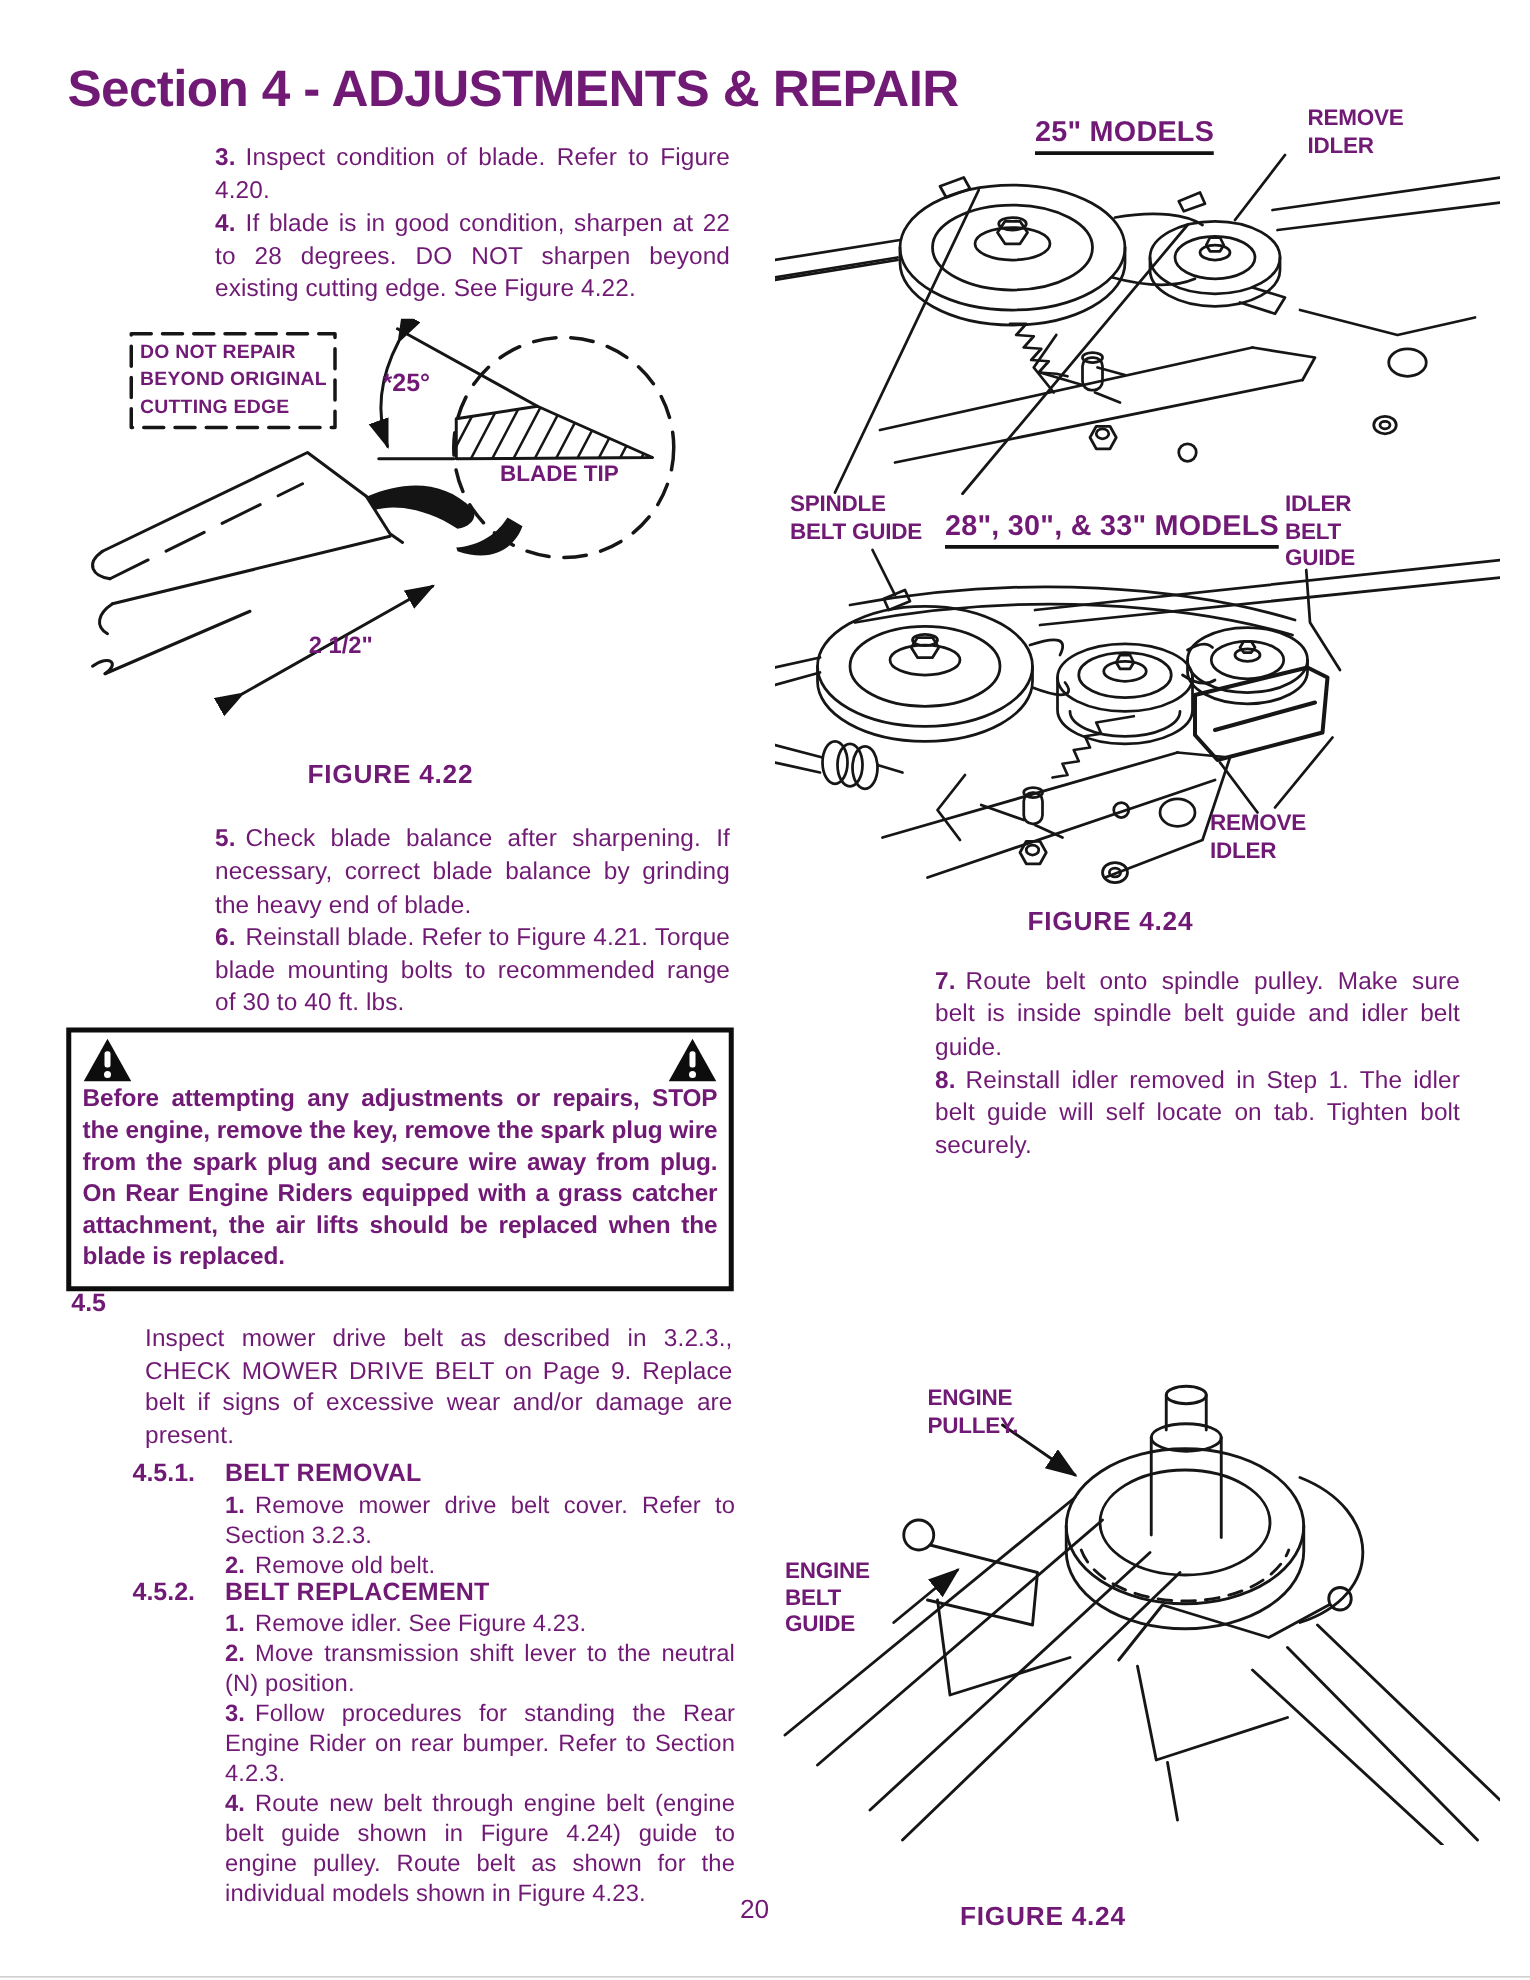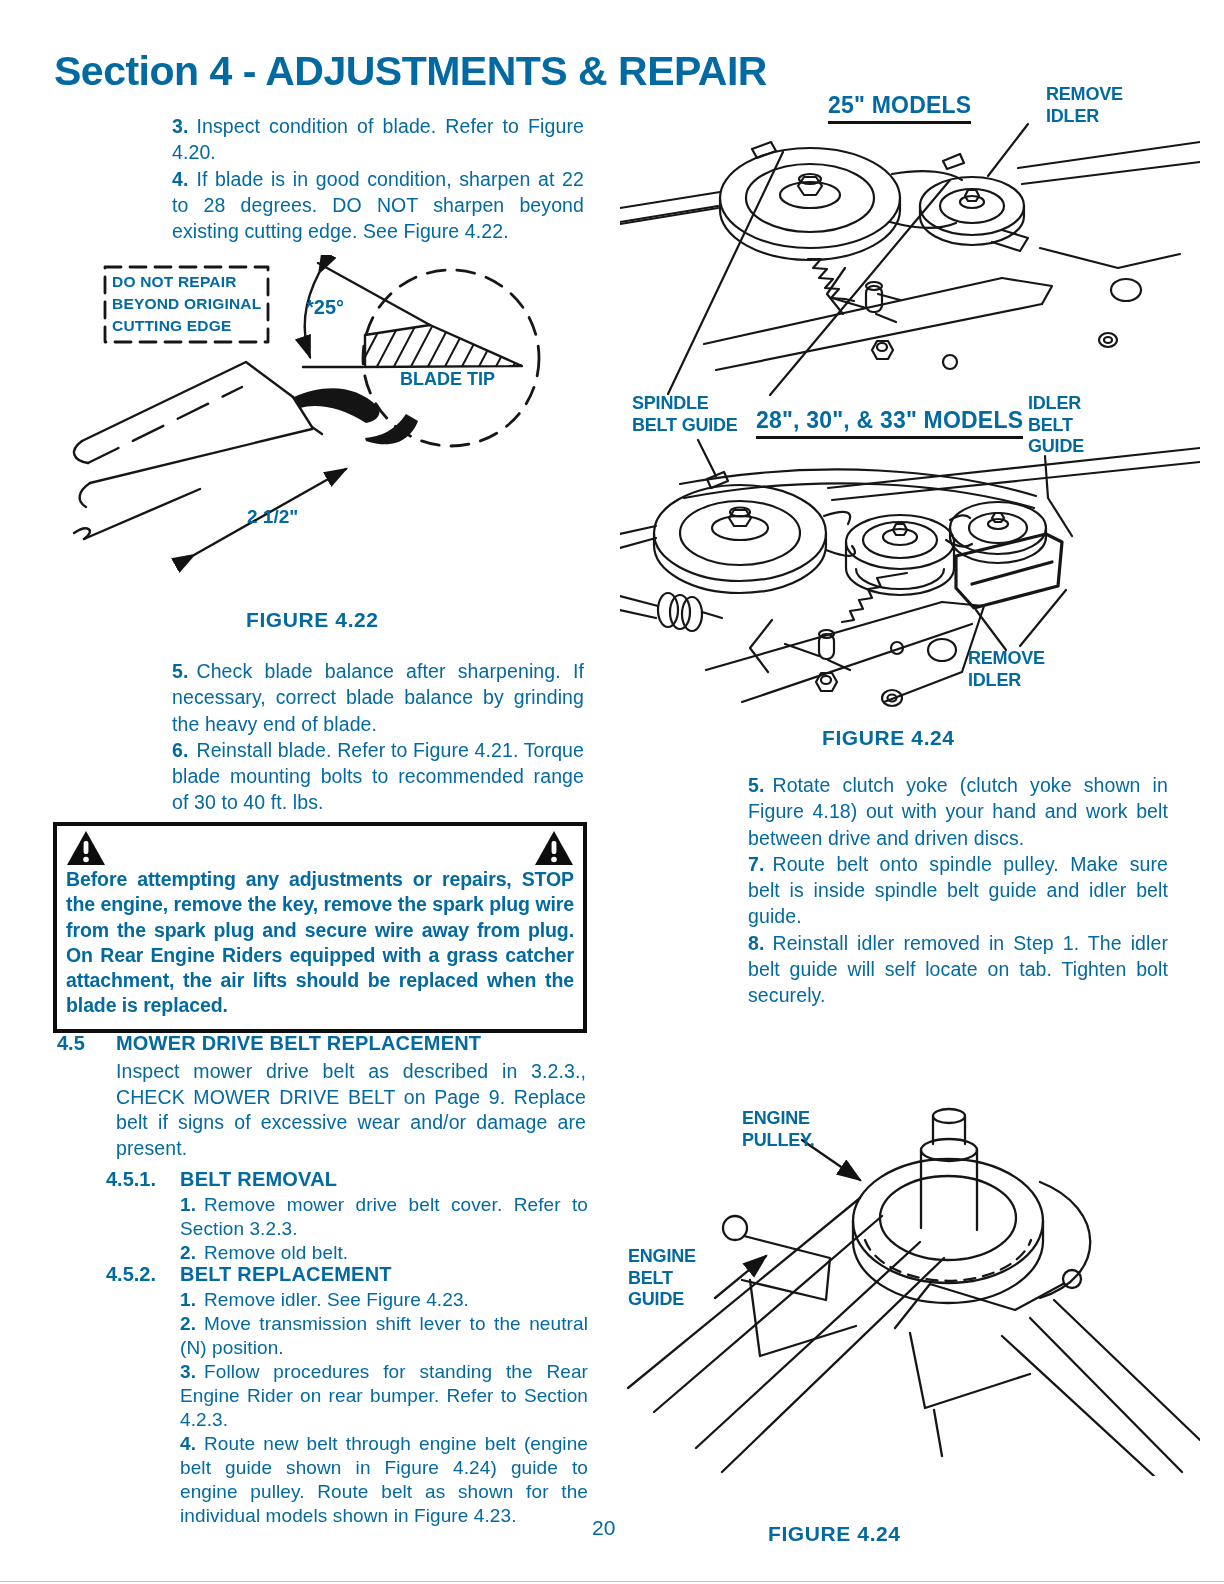--- a/index.html
+++ b/index.html
@@ -1,18 +1,18 @@
 <!DOCTYPE html>
 <html><head>
 <meta charset="utf-8">
 <style>
   html,body{margin:0;padding:0;background:#e8e8e8;}
   .page{
     position:relative;width:1224px;height:1584px;background:#ffffff;
-    font-family:"Liberation Sans",sans-serif;color:#0369a1;overflow:hidden;
+    font-family:"Liberation Sans",sans-serif;color:#701a75;overflow:hidden;
     margin:0 auto;
   }
   .abs{position:absolute;}
   .title{font-size:41px;font-weight:bold;letter-spacing:-0.5px;white-space:nowrap;}
   .bp{font-size:19.5px;line-height:26.3px;text-align:justify;margin:0;letter-spacing:0.1px;}
   .bp b{margin-right:8px;}
   .bp.tight{line-height:24px;font-size:19px;}
   .secnum{font-weight:bold;font-size:20px;}
   .sectitle{font-weight:bold;font-size:20px;letter-spacing:0.2px;white-space:nowrap;}
   .figcap{font-weight:bold;font-size:21px;letter-spacing:0.6px;white-space:nowrap;}
@@ -117,21 +117,20 @@
             <path d="M20 1 L39 35 L1 35 Z" fill="#0d0d0d"></path>
             <rect x="17.6" y="11" width="4.8" height="13" rx="2" fill="#fff"></rect>
             <circle cx="20" cy="29.5" r="2.8" fill="#fff"></circle>
           </svg>
       </span>
     </div>
     <div class="caution-body">Before attempting any adjustments or repairs, STOP the engine, remove the key, remove the spark plug wire from the spark plug and secure wire away from plug. On Rear Engine Riders equipped with a grass catcher attachment, the air lifts should be replaced when the blade is replaced.</div>
   </div>
 
   <div class="abs secnum" style="left:57px;top:1032px;">4.5</div>
-  <div class="abs sectitle" style="left:116px;top:1032px;">MOWER DRIVE BELT REPLACEMENT</div>
   <div class="abs bp" style="left:116px;top:1059px;width:470px;line-height:25.6px;">Inspect mower drive belt as described in 3.2.3., CHECK MOWER DRIVE BELT on Page 9. Replace belt if signs of excessive wear and/or damage are present.</div>
 
   <div class="abs secnum" style="left:106px;top:1168px;">4.5.1.</div>
   <div class="abs sectitle" style="left:180px;top:1168px;">BELT REMOVAL</div>
   <div class="abs" style="left:180px;top:1193px;width:408px;">
     <p class="bp tight"><b>1.</b><span>Remove mower drive belt cover.  Refer to Section 3.2.3.</span></p>
     <p class="bp tight"><b>2.</b><span>Remove old belt.</span></p>
   </div>
 
   <div class="abs secnum" style="left:106px;top:1263px;">4.5.2.</div>
@@ -269,21 +268,20 @@
       <path d="M78,2 L96,38"></path>
       <path d="M425,18 L428,60 L452,98"></path>
       <path d="M400,208 L446,152"></path>
       <path d="M386,212 L356,172"></path>
     </g>
   </svg>
   <div class="abs dlabel" style="left:968px;top:648px;width:100px;">REMOVE IDLER</div>
   <div class="abs figcap" style="left:822px;top:726px;">FIGURE 4.24</div>
 
   <div class="abs" style="left:748px;top:772px;width:420px;">
-    <p class="bp"><b>5.</b><span>Rotate clutch yoke (clutch yoke shown in Figure 4.18)  out with your hand and work belt between drive and driven discs.</span></p>
     <p class="bp"><b>7.</b><span>Route belt onto spindle pulley.  Make sure belt is inside spindle belt guide and idler belt guide.</span></p>
     <p class="bp"><b>8.</b><span>Reinstall idler removed in Step 1.  The idler belt guide will self locate on tab.  Tighten bolt securely.</span></p>
   </div>
 
   <svg class="abs" style="left:620px;top:1078px;" width="580" height="398" viewBox="0 0 580 398" role="img">
     <defs>
       <marker id="ah3" markerWidth="13" markerHeight="11" refX="10" refY="4" orient="auto">
         <path d="M0,0 L11,4 L0,8 Z" fill="#121212"></path>
       </marker>
     </defs>

